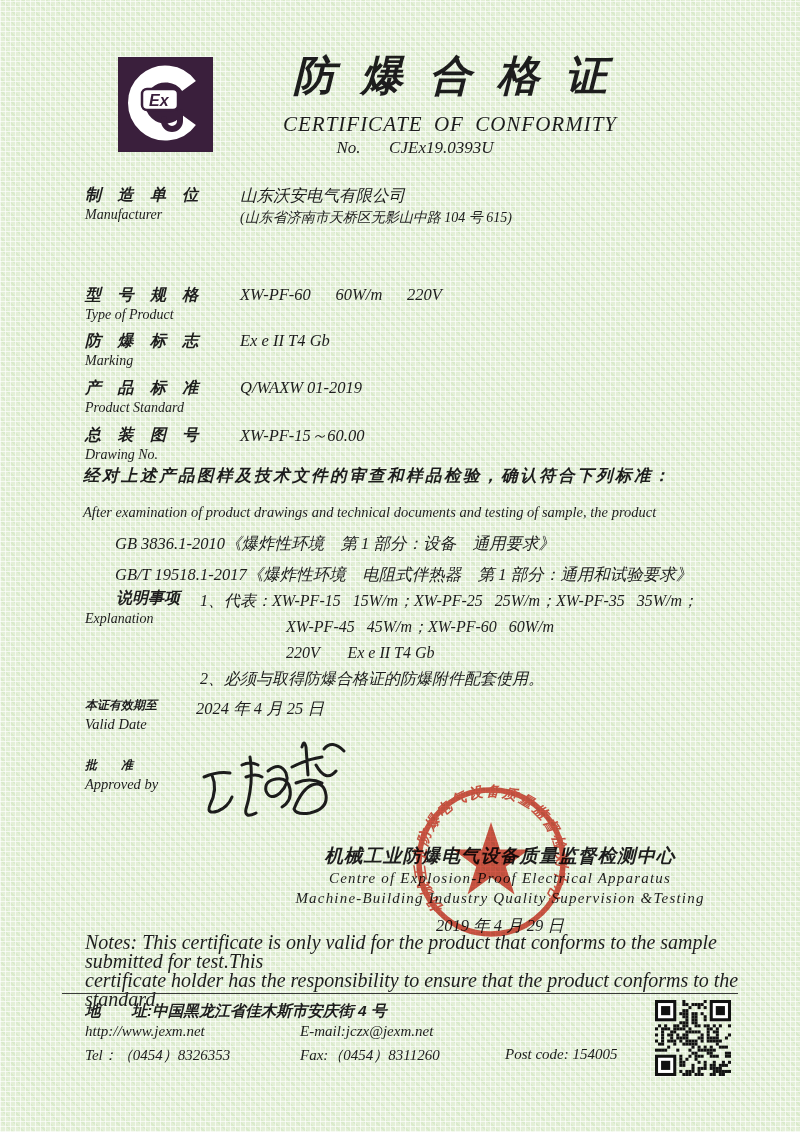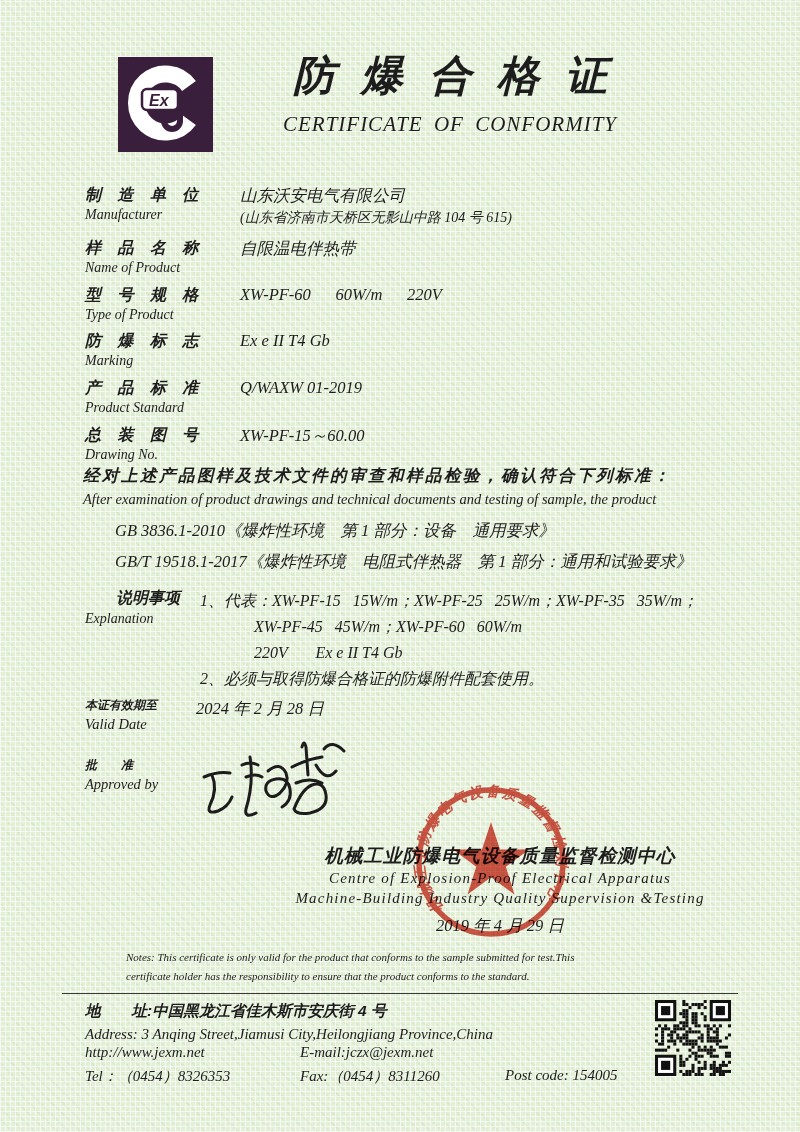--- a/index.html
+++ b/index.html
@@ -28,49 +28,49 @@
   
   .frow { position:absolute; left:85px; width:670px; }
   .frow .lbl-cn { font-family:"Liberation Sans",sans-serif; font-weight:700; font-size:16px; letter-spacing:6px; white-space:pre; }
   .frow .lbl-en { font-size:14px; margin-top:1px; }
   .frow .val { position:absolute; left:155px; top:0; font-size:16.5px; white-space:pre-wrap; }
   .frow .val2 { position:absolute; left:155px; top:24px; font-size:14px; white-space:pre-wrap; }
 
   
   .conf { position:absolute; left:83px; top:465px; width:660px; }
   .conf-cn { font-family:"Liberation Sans",sans-serif; font-weight:700; font-size:16.5px; letter-spacing:2.5px; }
-  .conf-en { font-size:14.5px; line-height:17px; margin-top:4px; }
+  .conf-en { font-size:14.5px; line-height:17px; margin-top:17px; }
   .std { font-size:16.5px; margin-left:32px; margin-top:12px; white-space:pre-wrap; }
 
   
   .expl-lbl { position:absolute; left:85px; top:588px; }
   .expl-lbl .cn { font-weight:700; font-size:16px;padding-left:31px; }
   .expl-lbl .en { font-size:14px; font-family:"Liberation Serif",serif; margin-top:2px; }
   .expl-body { position:absolute; left:200px; top:588px; width:560px; font-size:16px; line-height:26px; }
-  .indent { padding-left:54px; }
+  .indent { padding-left:86px; }
 
   
   .vrow-lbl-cn { font-family:"Liberation Sans",sans-serif; font-weight:700; font-size:12px; white-space:pre; }
   .vrow-lbl-en { font-size:14.5px; margin-top:2px; }
   .valid-lbl { position:absolute; left:85px; top:697px; }
   .valid-val { position:absolute; left:196px; top:698px; font-size:16.5px; }
   .appr-lbl  { position:absolute; left:85px; top:757px; }
   .signature { position:absolute; left:198px; top:731px; }
 
   
   .issuer { position:absolute; left:265px; top:843px; width:470px; text-align:center; }
   .issuer-cn { font-family:"Liberation Sans",sans-serif; font-weight:700; font-size:18.5px; letter-spacing:1px; white-space:nowrap; }
   .issuer-en { font-size:15px; letter-spacing:1.2px; line-height:20px; }
   .issuer-date { font-size:16.5px; margin-top:7px; }
   .stamp { position:absolute; left:413px; top:784px; opacity:.86; mix-blend-mode:multiply; }
 
   
   .notes { position:absolute; left:85px; top:933px; width:655px; }
   .notes-cn { font-family:"Liberation Sans",sans-serif; font-weight:700; font-size:16px; }
-  .notes-en { font-size:11px; line-height:19px; margin-top:15px;padding-left:41px; }
+  .notes-en { font-size:20px; line-height:19px; margin-top:0; }
 
   .rule { position:absolute; left:62px; top:993px; width:676px; border-top:1.6px solid #3a3a3a; }
 
   
   .footer { position:absolute; left:85px; top:1001px; width:560px; }
   .f-cn { font-family:"Liberation Sans",sans-serif; font-weight:700; font-size:15.5px; white-space:pre; }
   .f-en { font-size:15px; margin-top:4px; }
   .f-line { position:relative; height:22px; font-size:15px; margin-top:1px; }
   .f-line .c2 { position:absolute; left:215px; top:0; }
   .f-line .c3 { position:absolute; left:420px; top:0; }
@@ -88,36 +88,30 @@
       <rect x="38" y="42" width="57" height="10" fill="#3a1f3c"></rect>
       <rect x="24" y="32" width="36" height="21" rx="5" fill="#ffffff" stroke="#3a1f3c" stroke-width="2.5"></rect>
       <text x="31" y="49" font-family="Liberation Sans, sans-serif" font-size="16" font-weight="bold" fill="#3a1f3c">Ex</text>
       <path d="M 62 55 v 9 a 8 8 0 0 1 -16 0 v -2" fill="none" stroke="#3a1f3c" stroke-width="6" stroke-linecap="round"></path>
     </svg>
   </div>
   <div class="titles">
     <div class="title-cn">防爆合格证</div>
     <div class="title-en">CERTIFICATE OF CONFORMITY</div>
   </div>
+  <div class="cert-no pre">No.  CJEx19.0393U</div>
 
   <div class="frow" style="top:185px">
     <div class="lbl">
         <div class="lbl-cn">制 造 单 位</div>
       <div class="lbl-en">Manufacturer</div>
       </div>
     <div class="val">山东沃安电气有限公司</div>
     <div class="val2">(山东省济南市天桥区无影山中路 104 号 615)</div>
   </div>
-  <div class="frow" style="top:238px">
-    <div class="lbl">
-        <div class="lbl-cn">样 品 名 称</div>
-      <div class="lbl-en">Name of Product</div>
-      </div>
-    <div class="val">自限温电伴热带</div>
-  </div>
   <div class="frow" style="top:285px">
     <div class="lbl">
         <div class="lbl-cn">型 号 规 格</div>
       <div class="lbl-en">Type of Product</div>
       </div>
     <div class="val">XW-PF-60      60W/m      220V</div>
   </div>
   <div class="frow" style="top:331px">
     <div class="lbl">
         <div class="lbl-cn">防 爆 标 志</div>
@@ -157,21 +151,21 @@
     <div class="pre">1、代表：XW-PF-15   15W/m；XW-PF-25   25W/m；XW-PF-35   35W/m；</div>
     <div class="pre indent">XW-PF-45   45W/m；XW-PF-60   60W/m</div>
     <div class="pre indent">220V       Ex e II T4 Gb</div>
     <div class="pre">2、必须与取得防爆合格证的防爆附件配套使用。</div>
   </div>
 
   <div class="valid-lbl">
     <div class="vrow-lbl-cn">本证有效期至</div>
     <div class="vrow-lbl-en">Valid Date</div>
   </div>
-  <div class="valid-val">2024 年 2 月 28 日</div>
+  <div class="valid-val">2024 年 4 月 25 日</div>
 
   <div class="appr-lbl">
     <div class="vrow-lbl-cn">批　　准</div>
     <div class="vrow-lbl-en">Approved by</div>
   </div>
   <div class="signature">
     <svg width="152" height="108" viewBox="0 0 152 108">
       <g fill="none" stroke="#1c1c1c" stroke-width="3" stroke-linecap="round" stroke-linejoin="round">
         <path d="M6 46 Q20 40 32 42 M14 44 Q20 58 12 74 Q8 84 20 80 Q30 76 34 66"></path>
         <path d="M44 34 Q52 30 60 34 M48 46 Q58 42 64 46 M52 26 Q56 52 48 78 Q46 88 58 82"></path>
@@ -208,21 +202,20 @@
     <div class="notes-en">
       <div>Notes: This certificate is only valid for the product that conforms to the sample submitted for test.This</div>
       <div>certificate holder has the responsibility to ensure that the product conforms to the standard.</div>
     </div>
   </div>
 
   <div class="rule"></div>
 
   <div class="footer">
     <div class="f-cn">地　　址:中国黑龙江省佳木斯市安庆街 4 号</div>
-    <div class="f-en">Address: 3 Anqing Street,Jiamusi City,Heilongjiang Province,China</div>
     <div class="f-line">
       <span>http://www.jexm.net</span>
       <span class="c2">E-mail:jczx@jexm.net</span>
     </div>
     <div class="f-line">
       <span>Tel：（0454）8326353</span>
       <span class="c2">Fax:（0454）8311260</span>
       <span class="c3">Post code: 154005</span>
     </div>
   </div>

